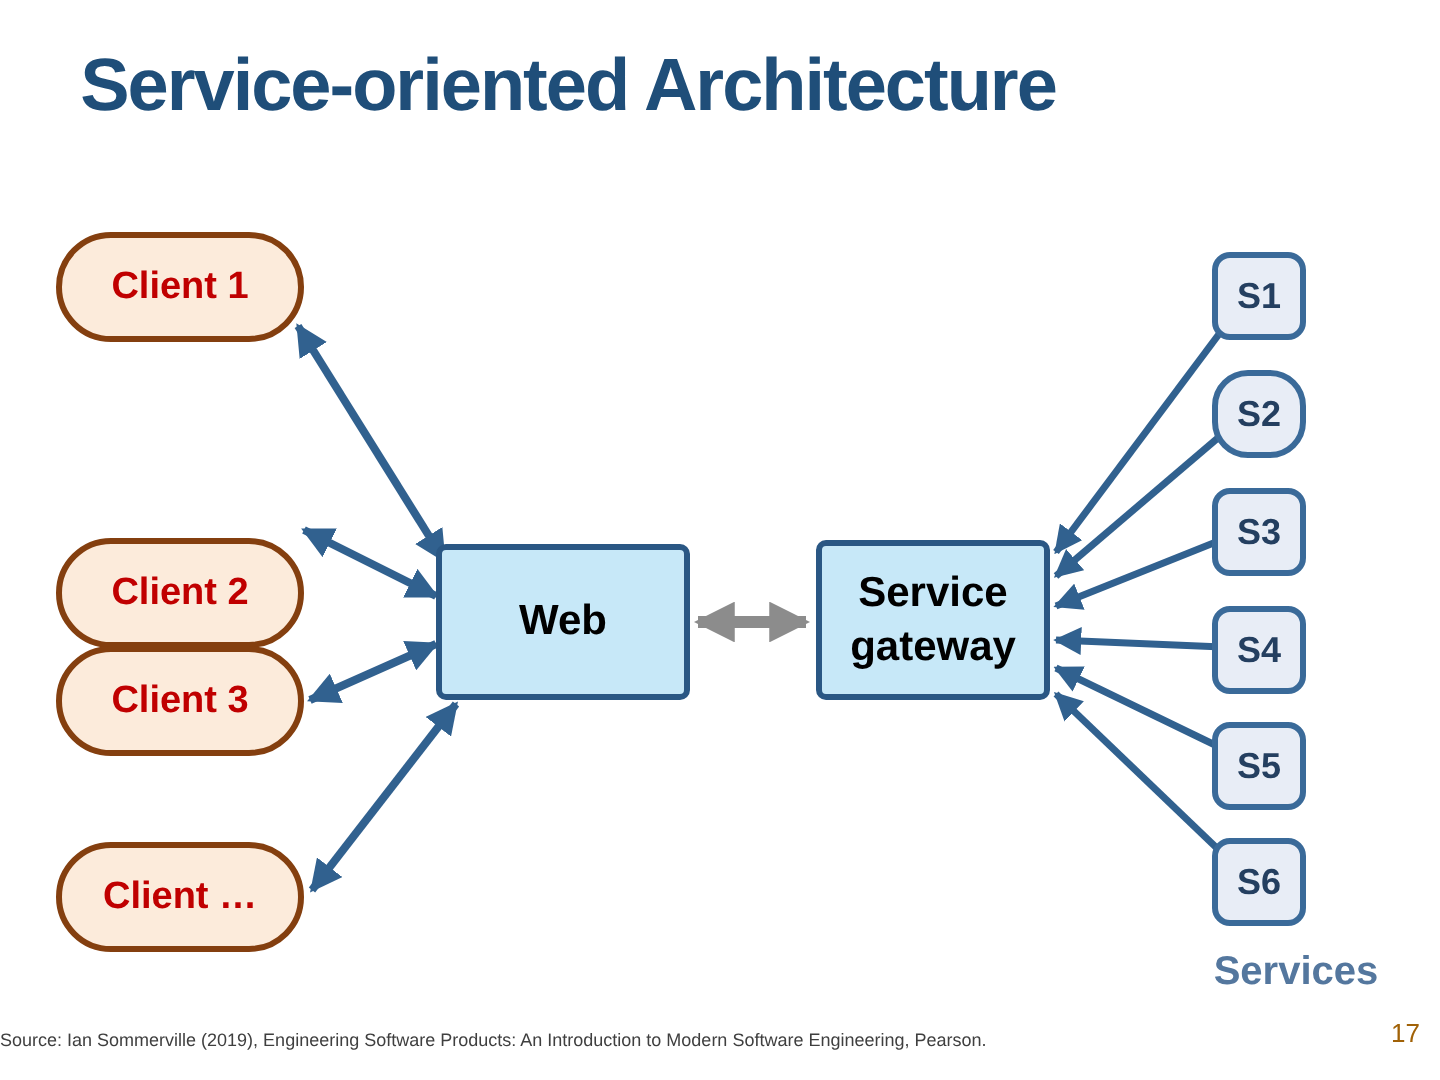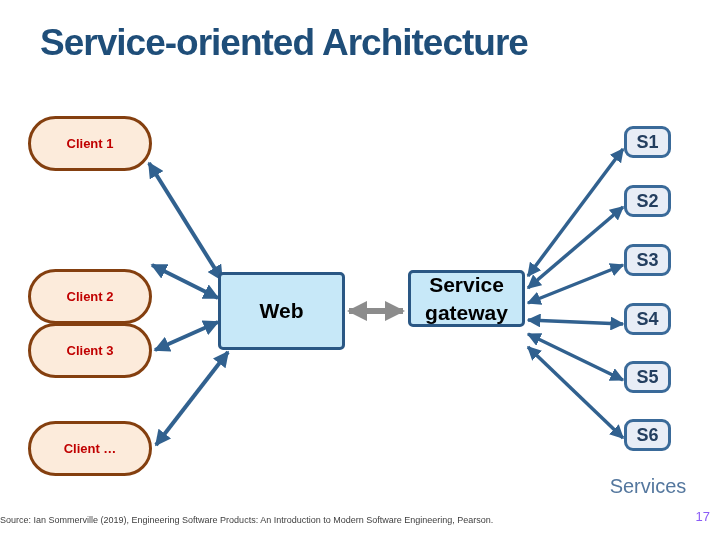--- a/index.html
+++ b/index.html
@@ -9,47 +9,47 @@
   }
   .title {
     position:absolute; top:22px; left:0; width:568px; text-align:center;
     font-size:37px; font-weight:bold; color:#1F4E79; letter-spacing:-1px;
   }
   .canvas { position:absolute; left:0; top:0; z-index:1; }
   .shape { position:absolute; z-index:2; box-sizing:border-box; display:flex; align-items:center; justify-content:center; }
   .client {
     width:124px; height:55px; left:28px;
     background:#FCEBDB; border:3.5px solid #843F0F; border-radius:28px;
-    color:#C00000; font-weight:bold; font-size:13px;
+    color:#C00000; font-weight:bold; font-size:19px;
   }
   .client1 { top:116px; } .client2 { top:225px;margin-top:44px; } .client3 { top:323px; } .client4 { top:421px; }
   .bluebox {
     background:#C7E8F8; border:3px solid #2A5784; border-radius:5px;
     color:#000000; font-weight:bold; font-size:21px; line-height:1.3;
     flex-direction:column; text-align:center;
   }
   .webserver { left:218px; top:272px; width:127px; height:78px; }
-  .gateway   { left:408px; top:270px; width:117px; height:57px; }
+  .gateway   { left:408px; top:270px; width:117px; height:80px; }
   .sbox {
-    left:624px; width:47px; height:32px;
+    left:606px; width:47px; height:44px;
     background:#E8EDF6; border:3px solid #3A6A99; border-radius:9px;
     color:#243F60; font-weight:bold; font-size:18px;
   }
-  .s1{top:126px;} .s2{top:185px;} .s3{top:244px;} .s4{top:303px;} .s5{top:361px;align-items:center;} .s6{top:419px;}
+  .s1{top:126px;} .s2{top:185px;border-radius:18px;} .s3{top:244px;} .s4{top:303px;} .s5{top:361px;align-items:center;} .s6{top:419px;}
   .services-caption {
     position:absolute; left:584px; top:475px; width:128px; text-align:center;
-    font-size:20px; font-weight:normal; color:#54779E; z-index:2;
+    font-size:20px; font-weight:bold; color:#54779E; z-index:2;
   }
   .source {
     position:absolute; left:0; top:515px; width:720px; text-align:left;
     font-size:9px; color:#3F3F3F; z-index:2;
   }
   .pagenum {
     position:absolute; right:10px; top:509px;
-    font-size:13px; color:#8b5cf6; z-index:2;
+    font-size:13px; color:#a16207; z-index:2;
   }
 </style>
 </head>
 <body>
 
 <div class="slide">
 
   <div class="title">Service-oriented Architecture</div>
 
   <svg class="canvas" width="720" height="540" viewBox="0 0 720 540">

